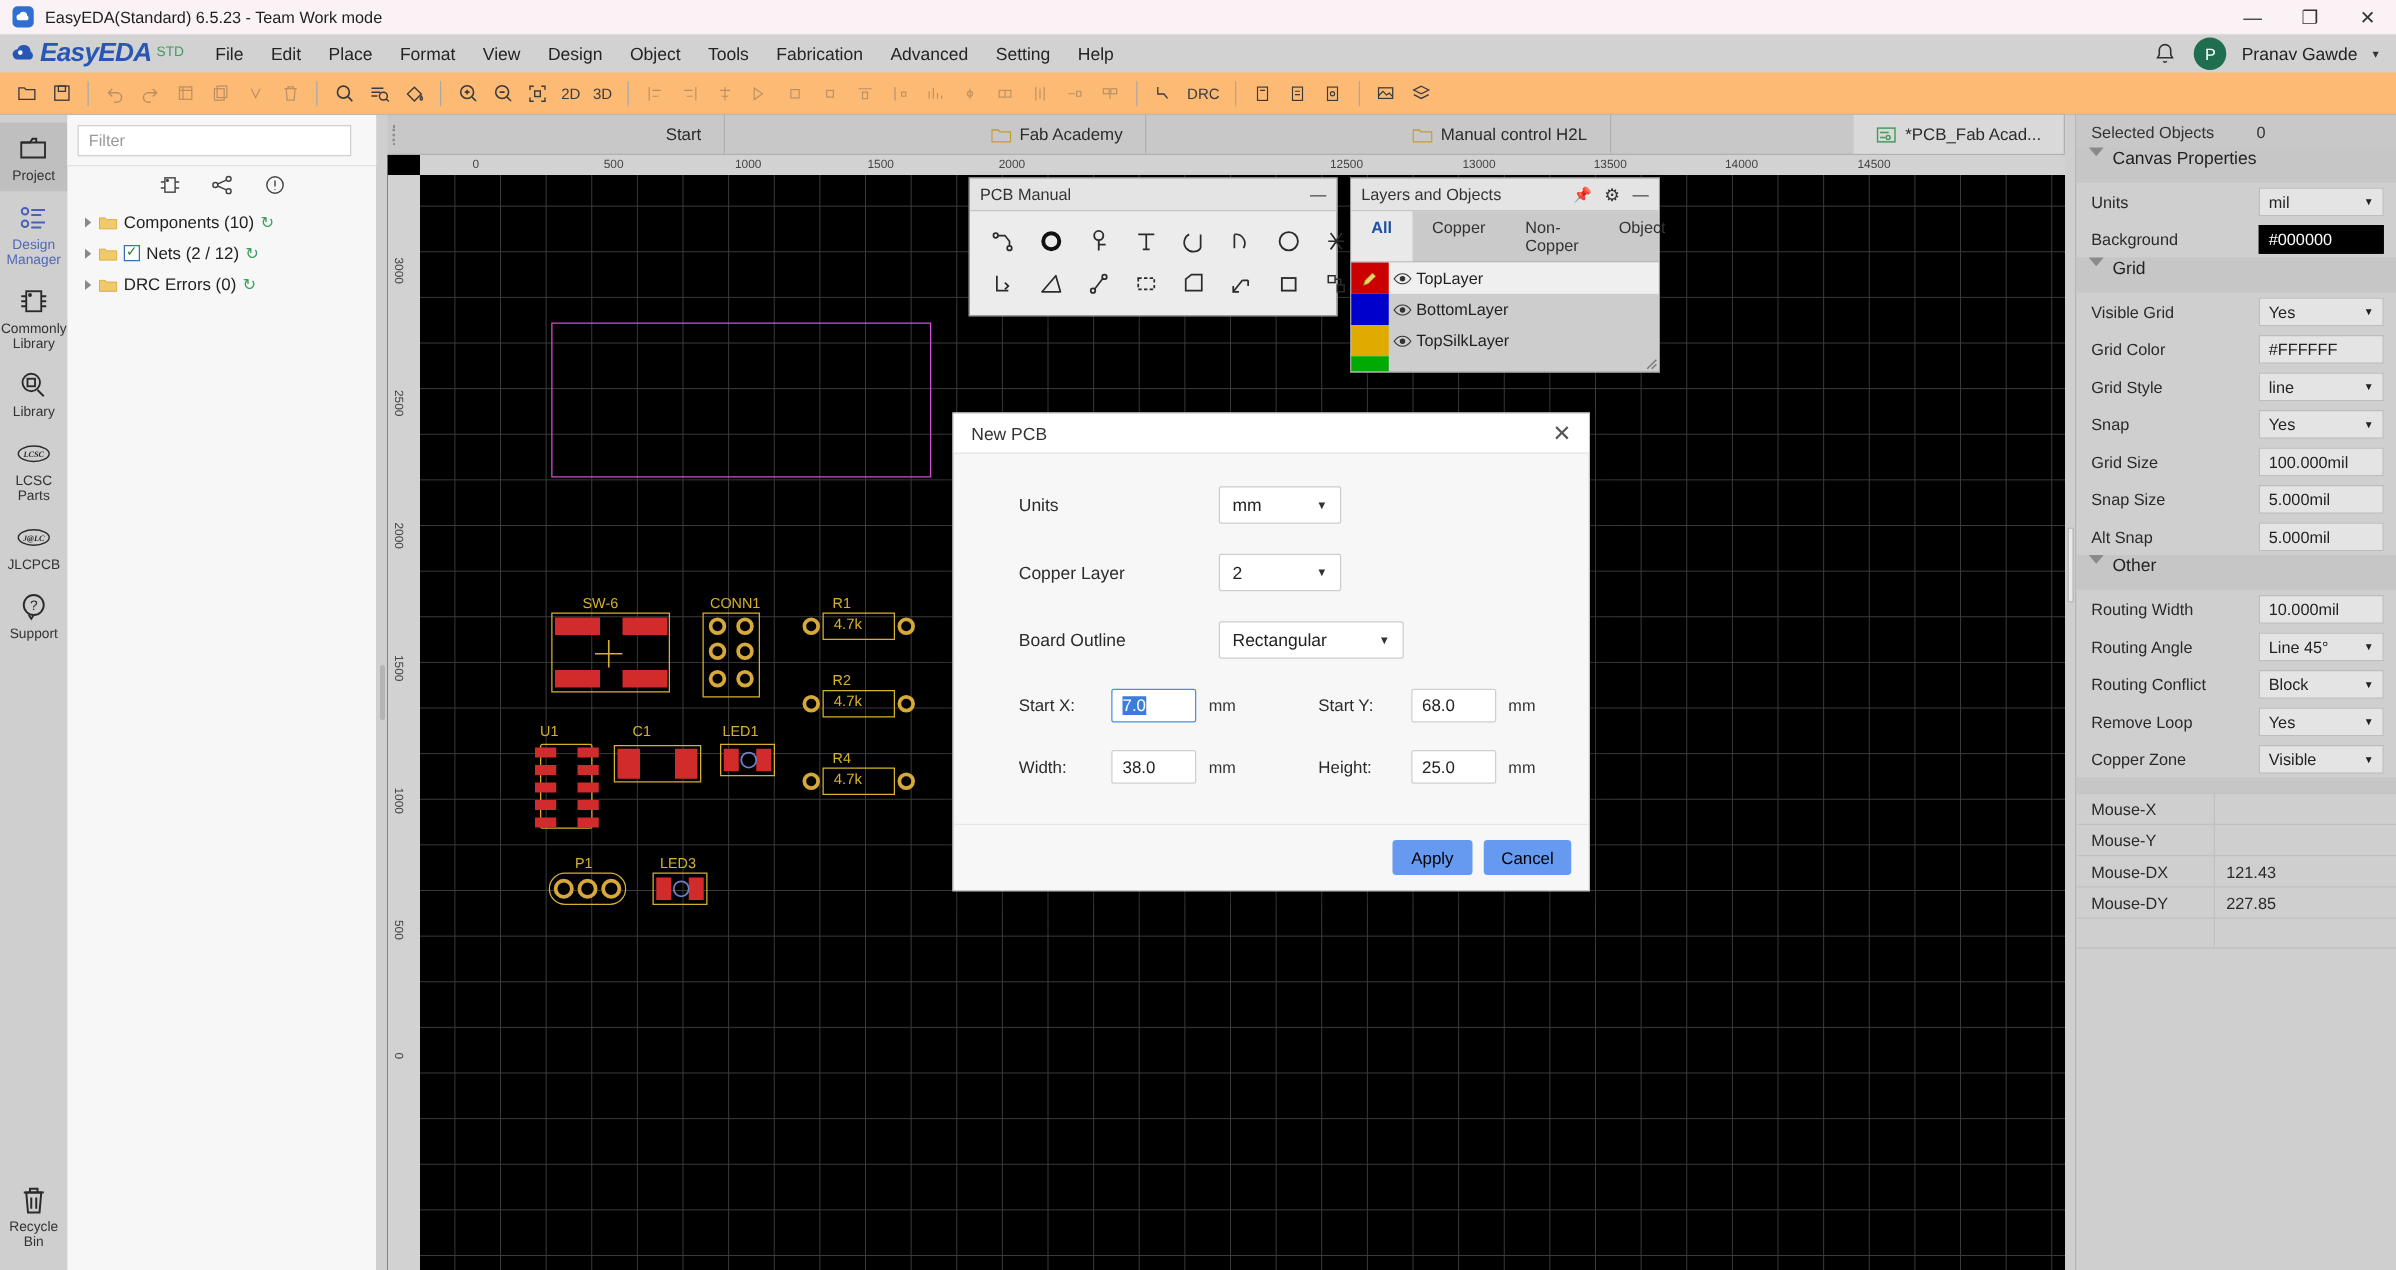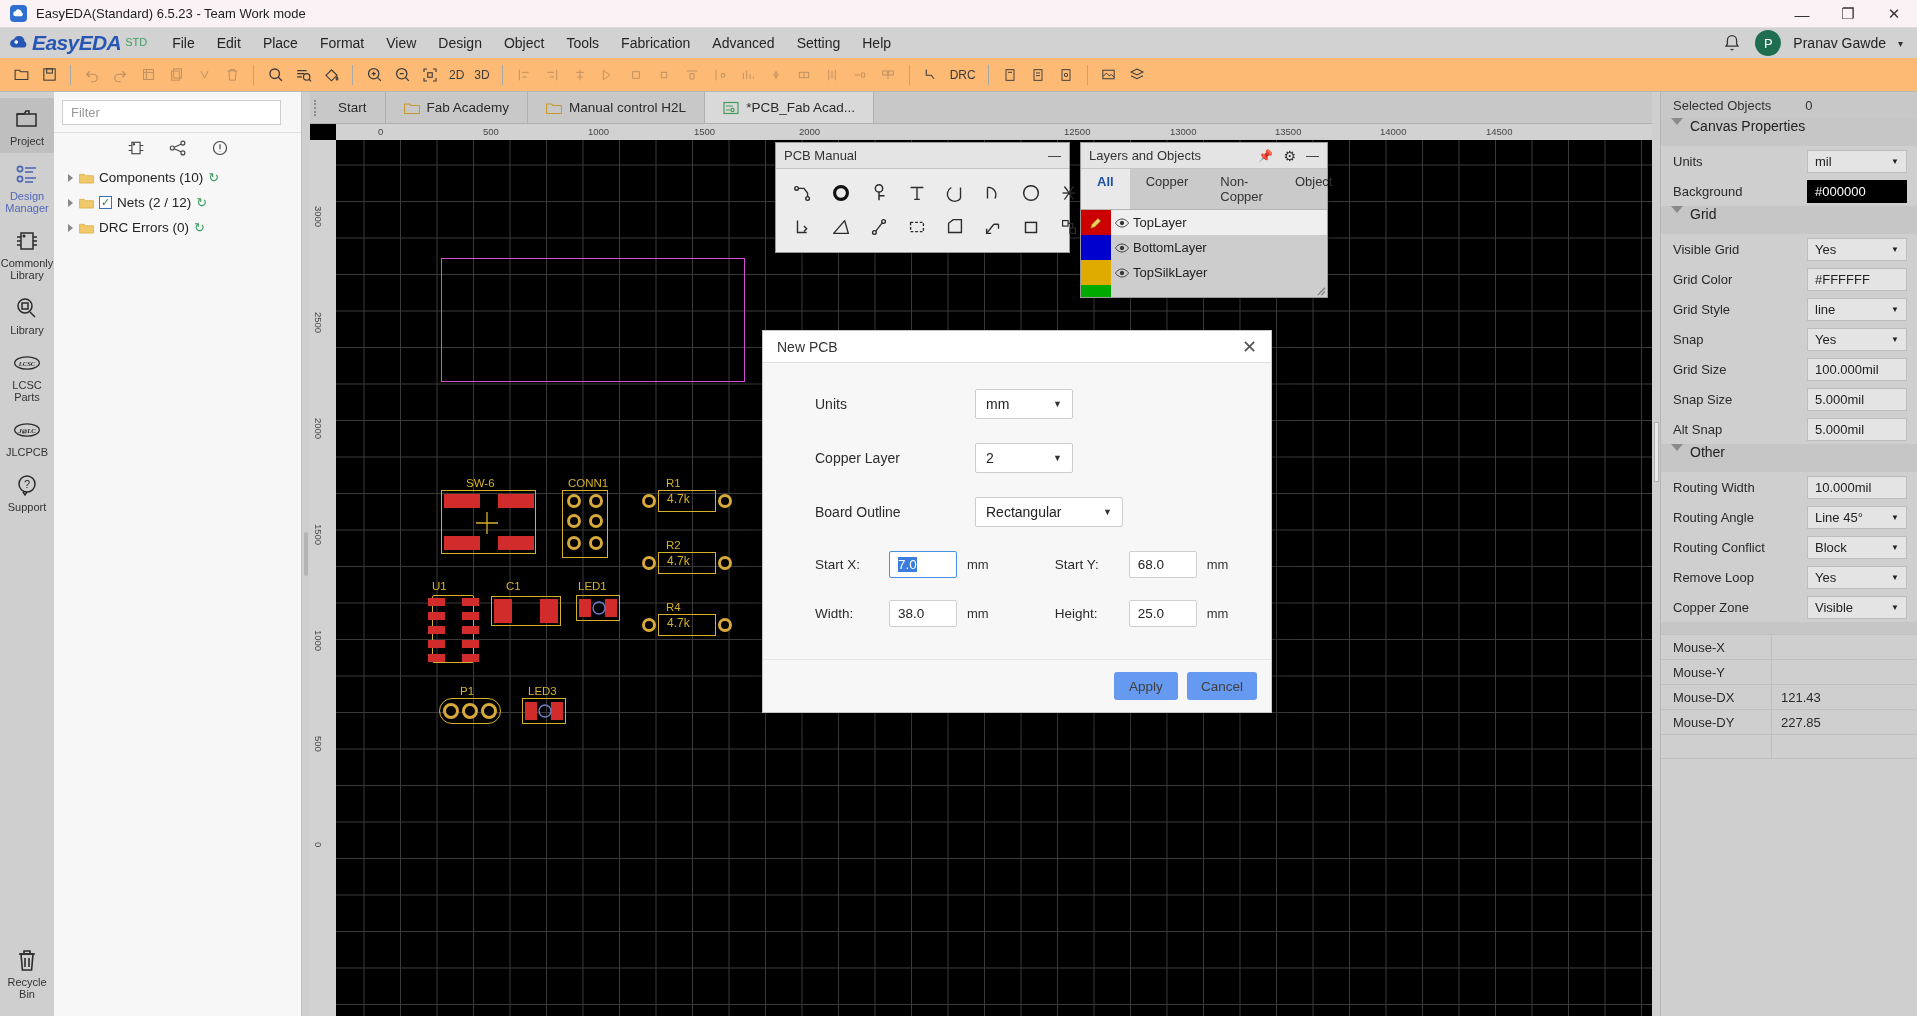--- a/index.html
+++ b/index.html
@@ -75,21 +75,21 @@
     display:flex;align-items:center;justify-content:center;color:#2e7d32;font-size:11px;
     line-height:11px;}
   .refresh{ color:#3c9e5f; font-size:13px; }
   .lhandle{ width:8px;background:#cfcfcf;display:flex;align-items:center;justify-content:center;}
   .lhandle .gr{ width:4px;height:44px;background:#b4b4b4;border-radius:2px;}
 
   
   .canvascol{ flex:1; display:flex; flex-direction:column; position:relative; min-width:0;}
   
   .tabs{ height:32px;background:#c8c8c8;display:flex;align-items:stretch;
-     border-bottom:1px solid #b0b0b0;}
+     border-bottom:1px solid #b0b0b0;justify-content:space-between;}
   .tabgrip{ width:10px;display:flex;align-items:center;justify-content:center;}
   .tabgrip i{ width:2px;height:16px;border-left:2px dotted #8d8d8d;display:block;}
   .tab{ display:flex;align-items:center;gap:7px;padding:0 18px;font-size:13.5px;
     color:#2b2b2b;border-right:1px solid #b0b0b0;cursor:default;}
   .tab.active{ background:#d9d9d9; }
   .tab .tic{ width:16px;height:14px; }
 
   
   .canvas{ flex:1; position:relative; background:#000; overflow:hidden; }
   .ruler-h{ position:absolute;top:0;left:26px;right:0;height:16px;background:#d2d2d2;
@@ -144,21 +144,21 @@
   .dsel .car{ margin-left:auto;font-size:9px;color:#333;padding-left:18px;}
   .drow2{ display:flex;align-items:center;margin-bottom:22px;}
   .fgrp{ display:flex;align-items:center; }
   .flab{ width:74px;font-size:13.5px;color:#2b2b2b;}
   .finp{ width:68px;height:27px;background:#fff;border:1px solid #cfcfcf;border-radius:2px;
      font-size:13.5px;color:#222;display:flex;align-items:center;padding:0 8px;}
   .finp.focus{ border:1.5px solid #4a90e2; }
   .finp .selt{ background:#3b7ddd;color:#fff; }
   .unit{ font-size:13px;color:#333;margin-left:10px;}
   .dfoot{ border-top:1px solid #e6e6e6;padding:12px 14px;display:flex;justify-content:flex-end;gap:9px;}
-  .dbtn{ min-width:64px;height:28px;border-radius:3px;background:#6699f0;color:#404040;
+  .dbtn{ min-width:64px;height:28px;border-radius:3px;background:#6699f0;color:#000000;
      font-size:13.5px;display:flex;align-items:center;justify-content:center;cursor:pointer;
      padding:0 14px;}
 
   
   .rpanel{ width:257px;background:#cfcfcf;border-left:1px solid #b5b5b5;
      display:flex;flex-direction:column;}
   .rhandle{ width:8px;background:#cfcfcf;position:relative;}
   .rhandle .bar{position:absolute;top:330px;left:2px;width:5px;height:60px;background:#e9e9e9;
      border:1px solid #b0b0b0;}
   .rhead{ height:26px;display:flex;align-items:center;padding:0 0 0 12px;font-size:13px;

